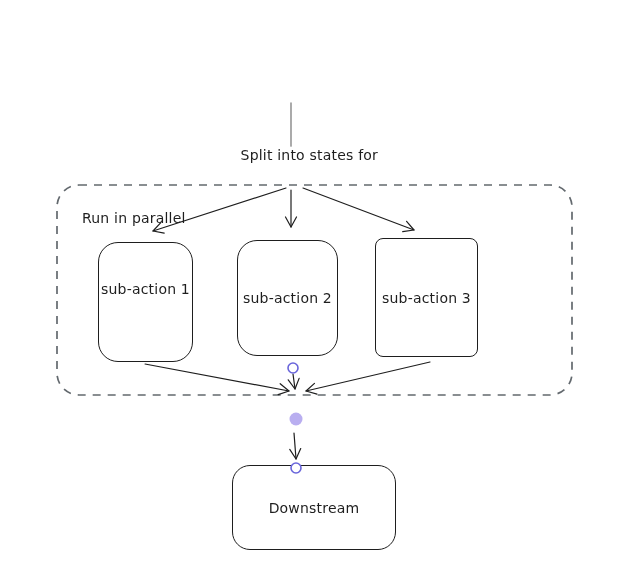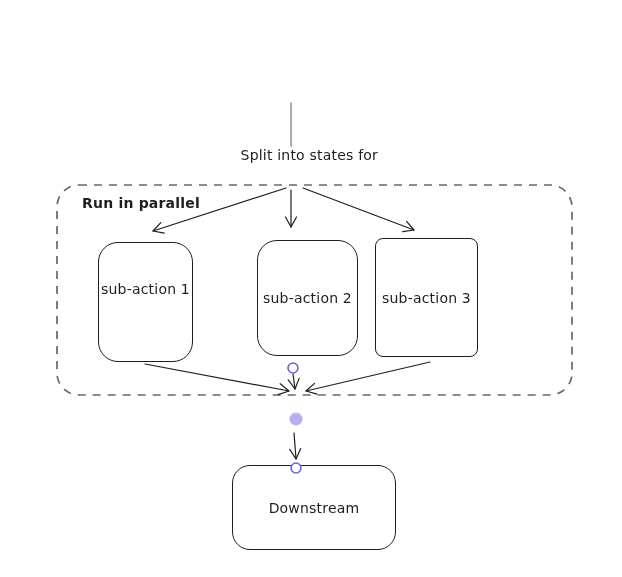--- a/index.html
+++ b/index.html
@@ -23,26 +23,26 @@
     position:absolute;z-index:2;
     background:var(--canvas-bg);
     border:1.6px solid var(--stroke-dark);
     display:flex;align-items:center;justify-content:center;
     text-align:center;
   }
   .node .node-label{font-size:14px;letter-spacing:.2px;}
   .node-upstream{left:222px;top:22px;width:138px;height:80px;border-radius:18px;}
   .node-sub1{left:98px;top:242px;width:95px;height:120px;border-radius:20px;}
   .node-sub1 .node-label{padding-bottom:26px;}
-  .node-sub2{left:237px;top:240px;width:101px;height:116px;border-radius:20px;margin-left:20px;}
+  .node-sub2{left:237px;top:240px;width:101px;height:116px;border-radius:20px;}
   .node-sub3{left:375px;top:238px;width:103px;height:119px;border-radius:8px;}
   .node-downstream{left:232px;top:465px;width:164px;height:85px;border-radius:18px;}
   .float-label{position:absolute;z-index:3;font-size:14px;line-height:19px;letter-spacing:.2px;}
   .label-split{left:198px;top:146px;width:180px;text-align:right;}
-  .label-parallel{left:82px;top:194px;white-space:nowrap;font-weight:bold;}
+  .label-parallel{left:82px;top:209px;white-space:nowrap;}
   .label-combine{left:226px;top:397px;width:140px;text-align:center;}
   
   .arrow{fill:none;stroke:var(--stroke-dark);stroke-width:1.2;stroke-linecap:round;}
   .arrowhead-path{fill:none;stroke:var(--stroke-dark);stroke-width:1.2;stroke-linecap:round;stroke-linejoin:round;}
   .gray-connector{fill:none;stroke:var(--connector-gray);stroke-width:1.7;stroke-linecap:round;}
   .group-rect{fill:none;stroke:var(--group-dash);stroke-width:1.7;stroke-dasharray:8 7;}
   .anchor-ring{fill:#ffffff;stroke:var(--anchor-ring);stroke-width:1.6;}
   .anchor-dot{fill:var(--anchor-dot-fill);stroke:none;}
 </style>
 </head>

